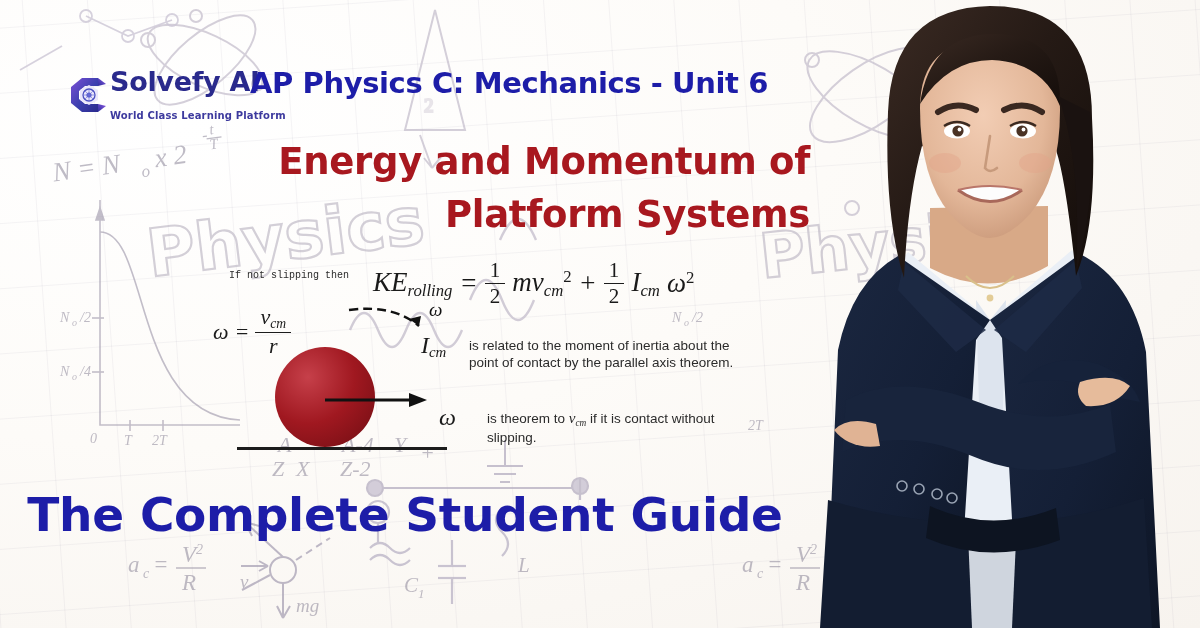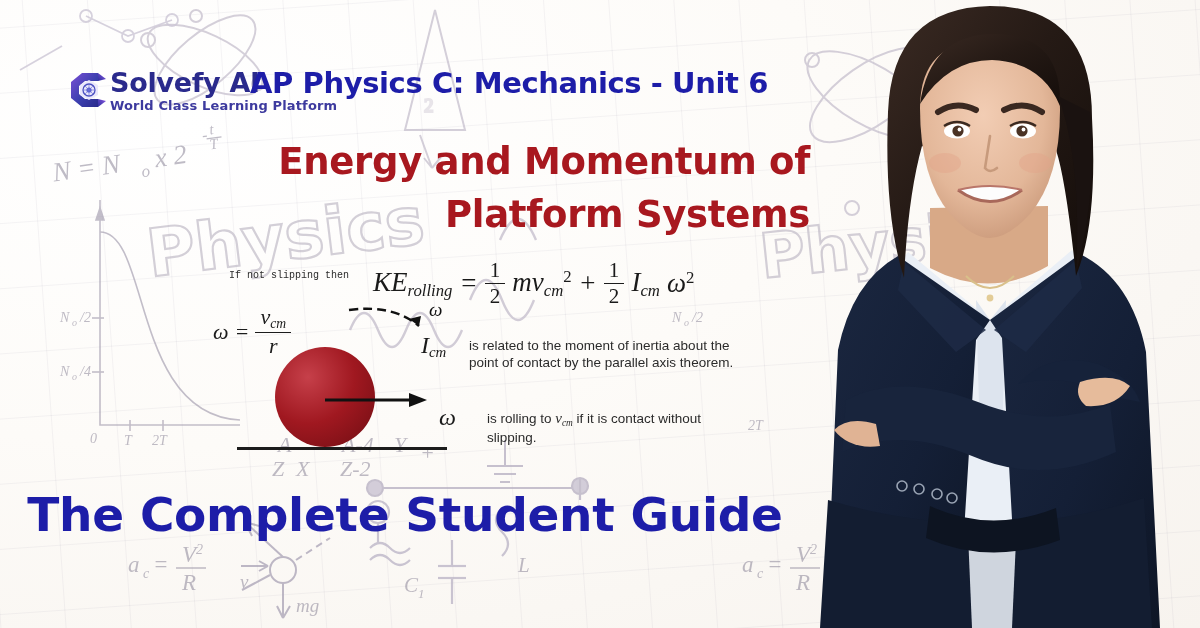--- a/index.html
+++ b/index.html
@@ -65,23 +65,23 @@
   }
   .logo-mark { width:40px; height:44px; flex:none; }
   .logo-text { display:flex; flex-direction:column; line-height:1; }
   .logo-name {
     font-family:"DejaVu Sans", sans-serif;
     font-size:27px; font-weight:bold;
     color:#2a2a8c; letter-spacing:-.3px;
   }
   .logo-tag {
     font-family:"DejaVu Sans", sans-serif;
-    font-size:13px; font-weight:bold;
+    font-size:10px; font-weight:bold;
     color:#3d3a9e; letter-spacing:.15px;
-    margin-top:3px;
+    margin-top:16px;
   }
 
   
   .kicker {
     position:absolute;
     left:250px; top:66px;
     font-family:"DejaVu Sans", sans-serif;
     font-size:29px; font-weight:bold;
     color:#1d1da8;
     letter-spacing:-.4px;
@@ -508,17 +508,17 @@
       <span><span>ω</span><span class="sup">2</span></span>
     </div>
 
     <div class="def-row def-I">
       <span class="def-sym"><span>I</span><span class="sub">cm</span></span>
       <span class="def-txt">is related to the moment of inertia about the point of contact by the parallel axis theorem.</span>
     </div>
 
     <div class="def-row def-w">
       <span class="def-sym">ω</span>
-      <span class="def-txt"><span>is rolling to </span><i><span>v</span><span class="sub">cm</span></i><span> if it is contact without slipping.</span></span>
+      <span class="def-txt"><span>is theorem to </span><i><span>v</span><span class="sub">cm</span></i><span> if it is contact without slipping.</span></span>
     </div>
 
   </div>
 </div>
 
 </body></html>

